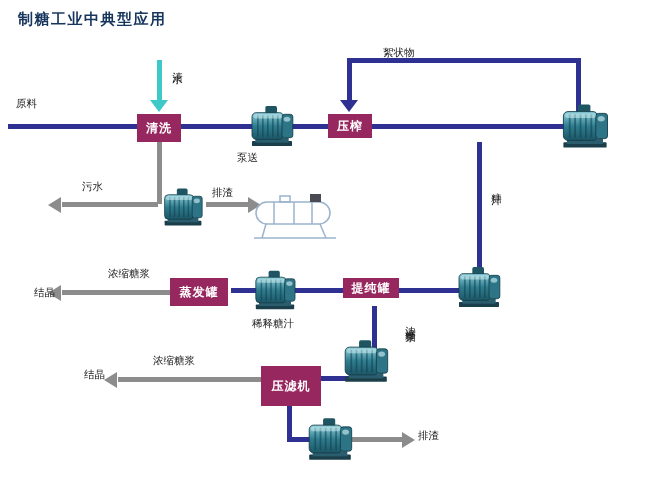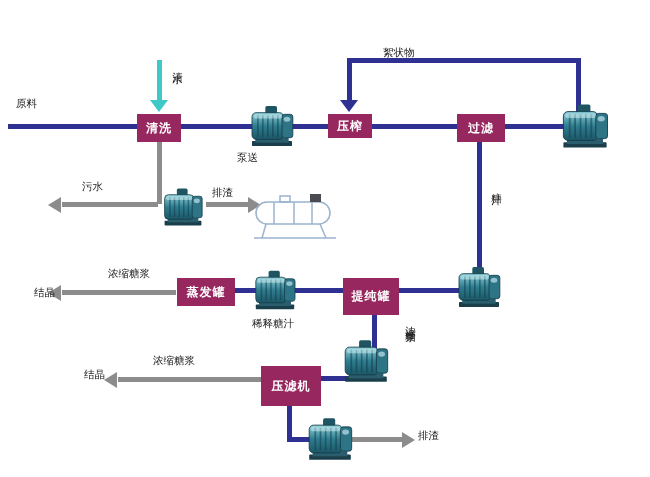--- a/index.html
+++ b/index.html
@@ -57,20 +57,21 @@
       </g>
       <rect x="42" y="14" width="13" height="28" rx="3" fill="#2d7486" stroke="#123c47" stroke-width="1"></rect>
       <rect x="8" y="14" width="34" height="5" rx="2" fill="#cdeef2" opacity="0.5"></rect>
       <ellipse cx="48" cy="20" rx="4" ry="3" fill="#bfe3ea" opacity="0.7"></ellipse>
     </g>
   </defs>
 </svg>
 
 <div id="canvas">
 
+  <div class="title">制糖工业中典型应用</div>
 
   <div class="hline navy" style="left:8px;top:124px;width:594px"></div>
   <div class="vline navy" style="left:576px;top:58px;height:68px"></div>
   <div class="hline navy" style="left:347px;top:58px;width:234px"></div>
   <div class="vline navy" style="left:347px;top:58px;height:44px"></div>
   <div class="ah ah-down-navy" style="left:340px;top:100px"></div>
   <div class="vline navy" style="left:477px;top:142px;height:150px"></div>
   <div class="hline navy" style="left:396px;top:288px;width:86px"></div>
   <div class="hline navy" style="left:231px;top:288px;width:114px"></div>
   <div class="vline navy" style="left:372px;top:306px;height:64px"></div>
@@ -92,27 +93,24 @@
   <div class="ah ah-left-gray" style="left:104px;top:372px"></div>
   <div class="hline gray" style="left:352px;top:437px;width:52px"></div>
   <div class="ah ah-right-gray" style="left:402px;top:432px"></div>
 
   <div class="pbox" style="left:137px;top:114px;width:44px;height:28px">
     <span>清洗</span>
   </div>
   <div class="pbox" style="left:328px;top:114px;width:44px;height:24px">
     <span>压榨</span>
   </div>
-  <div class="pbox" style="left:457px;top:114px;width:48px;height:28px">
-    <span>过滤</span>
-  </div>
-  <div class="pbox" style="left:343px;top:278px;width:56px;height:37px">
+  <div class="pbox" style="left:343px;top:278px;width:56px;height:20px">
     <span>提纯罐</span>
   </div>
-  <div class="pbox" style="left:177px;top:278px;width:58px;height:28px">
+  <div class="pbox" style="left:170px;top:278px;width:58px;height:28px">
     <span>蒸发罐</span>
   </div>
   <div class="pbox" style="left:261px;top:366px;width:60px;height:40px">
     <span>压滤机</span>
   </div>
 
   <div class="pump" style="left:247px;top:102px;width:50px;height:48px">
       <svg viewBox="0 0 60 56">
         <use href="#pump-shape"></use>
       </svg>

